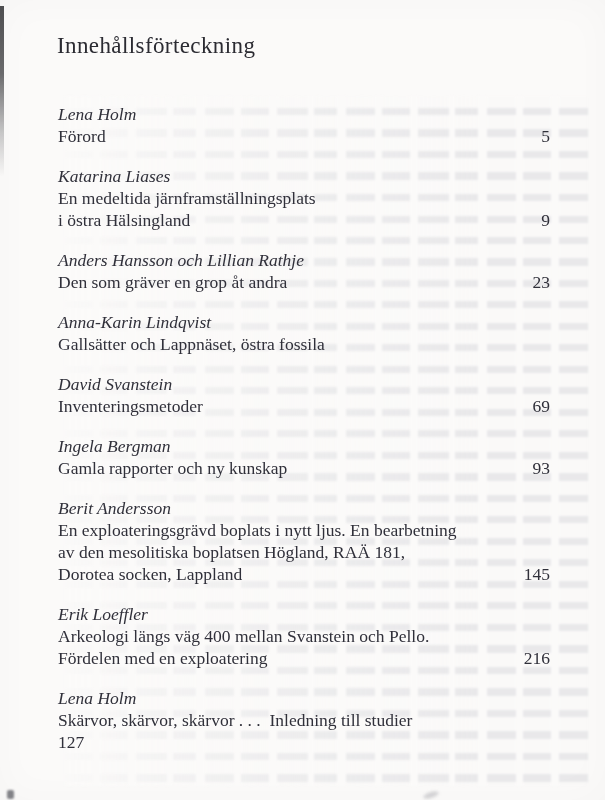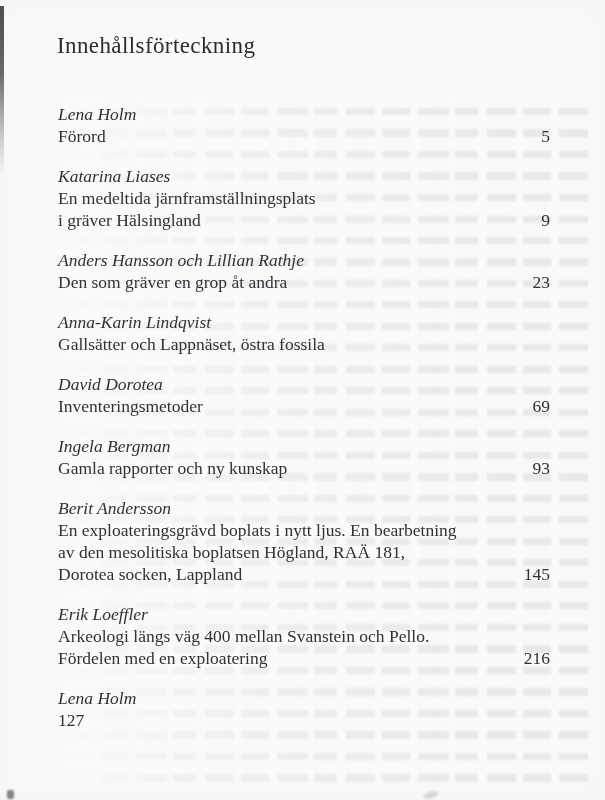--- a/index.html
+++ b/index.html
@@ -115,37 +115,37 @@
         <div class="author">Lena Holm</div>
         <div class="line page-line">
           <span>Förord</span>
           <span class="pagenum">5</span>
         </div>
       </div>
       <div class="entry">
         <div class="author">Katarina Liases</div>
         <div class="line">En medeltida järnframställningsplats</div>
         <div class="line page-line">
-          <span>i gräver Hälsingland</span>
+          <span>i östra Hälsingland</span>
           <span class="pagenum">9</span>
         </div>
       </div>
       <div class="entry">
         <div class="author">Anders Hansson och Lillian Rathje</div>
         <div class="line page-line">
           <span>Den som gräver en grop åt andra</span>
           <span class="pagenum">23</span>
         </div>
       </div>
       <div class="entry">
         <div class="author">Anna-Karin Lindqvist</div>
         <div class="line">Gallsätter och Lappnäset, östra fossila</div>
       </div>
       <div class="entry">
-        <div class="author">David Dorotea</div>
+        <div class="author">David Svanstein</div>
         <div class="line page-line">
           <span>Inventeringsmetoder</span>
           <span class="pagenum">69</span>
         </div>
       </div>
       <div class="entry">
         <div class="author">Ingela Bergman</div>
         <div class="line page-line">
           <span>Gamla rapporter och ny kunskap</span>
           <span class="pagenum">93</span>
@@ -163,18 +163,19 @@
       <div class="entry">
         <div class="author">Erik Loeffler</div>
         <div class="line">Arkeologi längs väg 400 mellan Svanstein och Pello.</div>
         <div class="line page-line">
           <span>Fördelen med en exploatering</span>
           <span class="pagenum">216</span>
         </div>
       </div>
       <div class="entry">
         <div class="author">Lena Holm</div>
+        <div class="line">Skärvor, skärvor, skärvor . . .&nbsp; Inledning till studier</div>
         <div class="line page-line">
           <span class="pagenum">127</span>
         </div>
       </div>
     </div>
 </div>
 
 </body></html>

